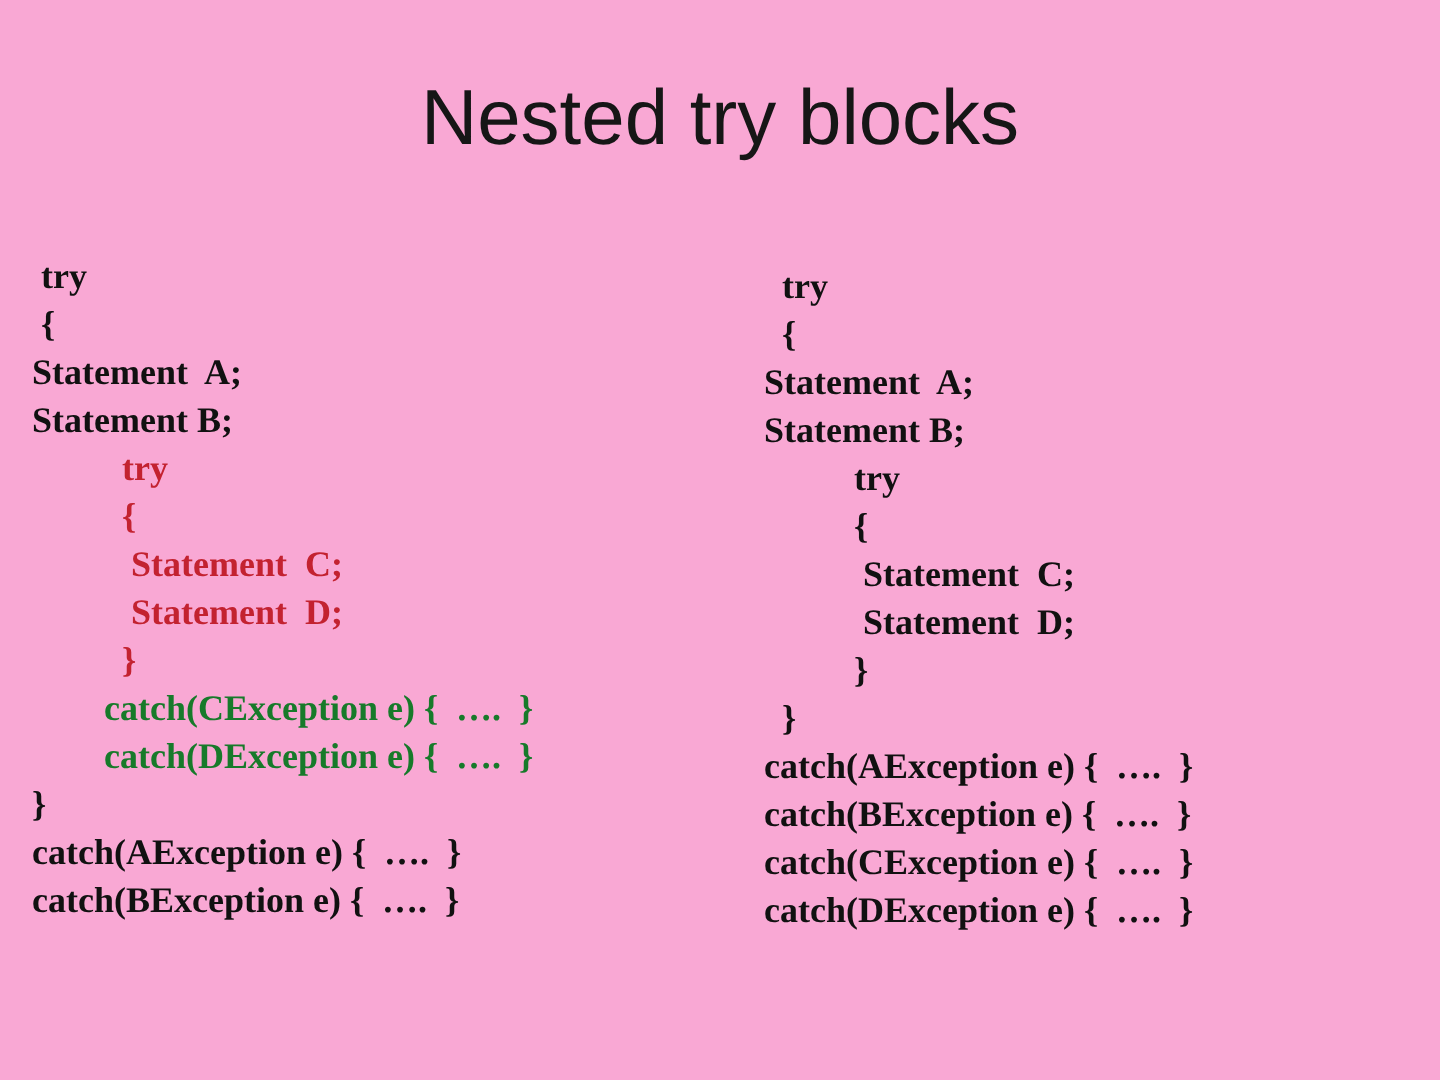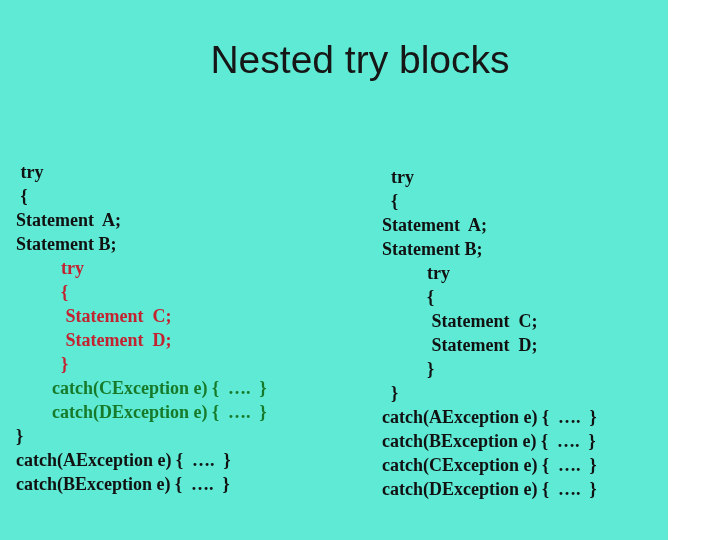--- a/index.html
+++ b/index.html
@@ -2,23 +2,23 @@
 <html><head>
 <meta charset="utf-8">
 <style>
   html, body {
     margin: 0;
     padding: 0;
     background: #ffffff;
   }
   .slide {
     position: relative;
-    width: 668px;
+    width: 720px;
     height: 540px;
-    background: #5eead4;
+    background: #f9a8d4;
     overflow: hidden;
     font-family: "Liberation Serif", serif;
   }
   .title {
     position: absolute;
     top: 38px;
     left: 0;
     width: 720px;
     margin: 0;
     text-align: center;
@@ -41,21 +41,20 @@
     color: #111111;
     line-height: 1.2;
   }
   .code-col {
     position: absolute;
     font-family: "Liberation Serif", serif;
     font-size: 18px;
     font-weight: 700;
     line-height: 24px;
     white-space: pre;
-    margin-top: 34px;
   }
   .code-left {
     left: 16px;
     top: 126px;
   }
   .code-right {
     left: 382px;
     top: 131px;
   }
   .code-line {

